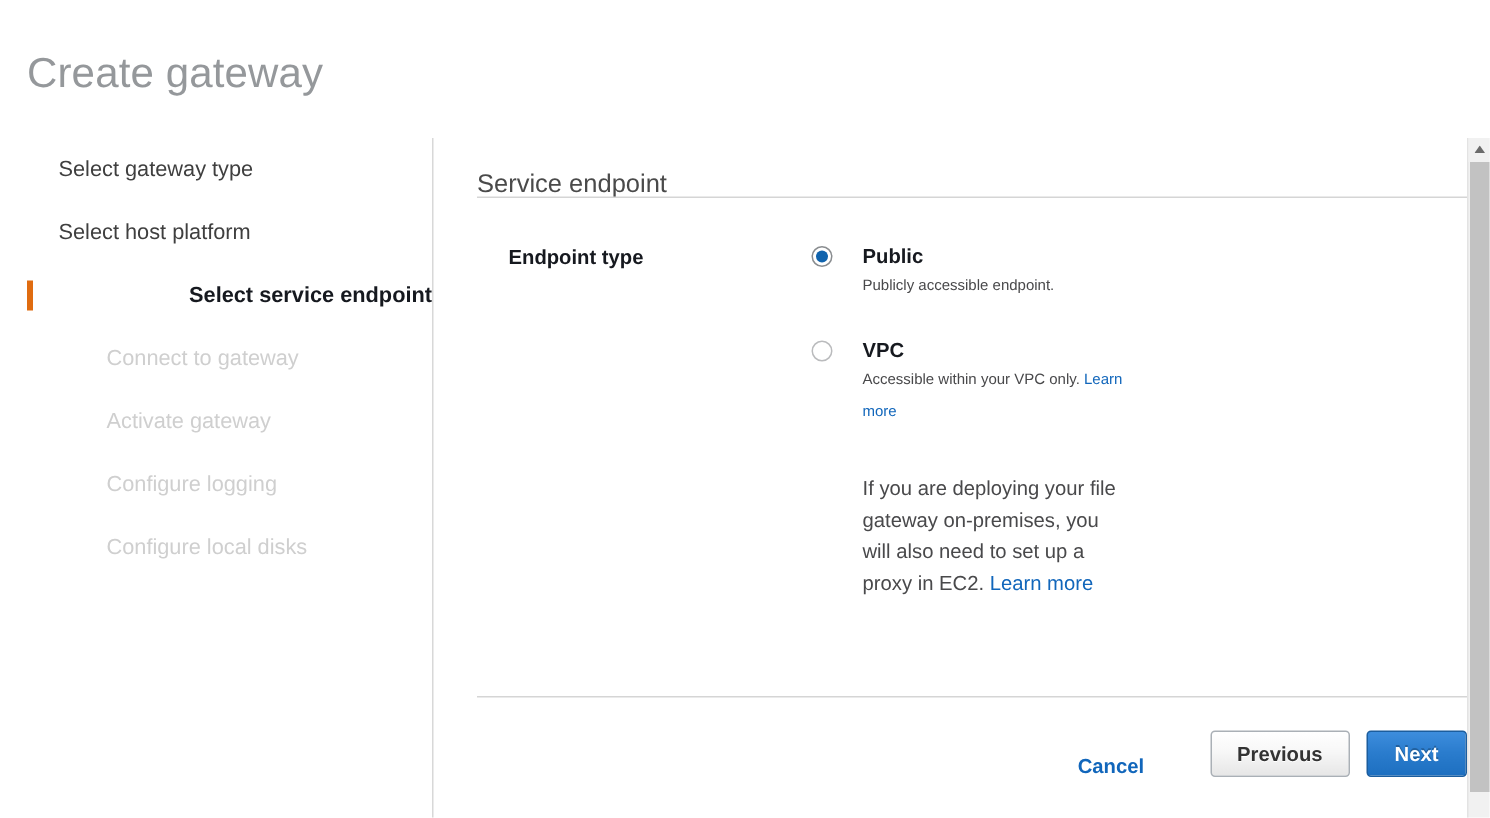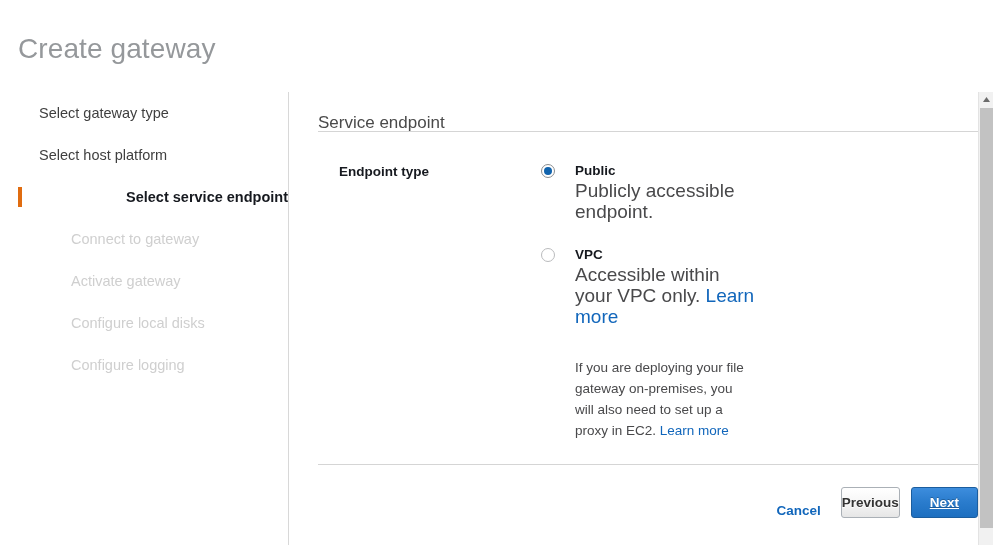--- a/index.html
+++ b/index.html
@@ -155,21 +155,21 @@
   .option-body {
     margin-left: 34px;
   }
   .option-title {
     font-size: 13.5px;
     font-weight: bold;
     color: #16191f;
     line-height: 18px;
   }
   .option-desc {
-    font-size: 19px;
+    font-size: 10px;
     color: #49494b;
     line-height: 21px;
     width: 180px;
   }
   .note {
     margin-left: 34px;
     margin-top: 30px;
     font-size: 13.5px;
     color: #49494b;
     line-height: 21px;
@@ -211,34 +211,34 @@
   .btn {
     font-family: "Liberation Sans", sans-serif;
     font-size: 13.5px;
     font-weight: bold;
     border-radius: 3px;
     cursor: pointer;
     height: 31px;
     box-sizing: border-box;
   }
   .btn-secondary {
-    padding: 0 0;
+    padding: 0 17px;
     color: #333333;
     background: linear-gradient(to bottom, #ffffff 0%, #f7f7f7 45%, #e6e6e6 100%);
     border: 1px solid #aab0b6;
     margin-right: 11px;
     text-shadow: 0 1px 0 #ffffff;
+    margin-left: 24px;
   }
   .btn-primary {
     padding: 0 18px;
     color: #ffffff;
     background: linear-gradient(to bottom, #3d8ddd 0%, #2a7ccd 48%, #1d6fc0 100%);
     border: 1px solid #1b5d9e;
     text-shadow: 0 -1px 0 rgba(0,0,0,0.25);
-    text-decoration: underline;
   }
 
   
   .scrollbar {
     position: absolute;
     right: 0;
     top: 92px;
     width: 15px;
     height: 453px;
     background: #f1f1f1;
@@ -287,25 +287,25 @@
 
     <div class="step disabled">
       <span>Connect to gateway</span>
     </div>
 
     <div class="step disabled">
       <span>Activate gateway</span>
     </div>
 
     <div class="step disabled">
+      <span>Configure logging</span>
+    </div>
+
+    <div class="step disabled">
       <span>Configure local disks</span>
-    </div>
-
-    <div class="step disabled">
-      <span>Configure logging</span>
     </div>
 
   </nav>
 
   <section class="content">
 
     <h2 class="section-title">Service endpoint</h2>
     <div class="title-rule"></div>
 
     <div class="form-row">

